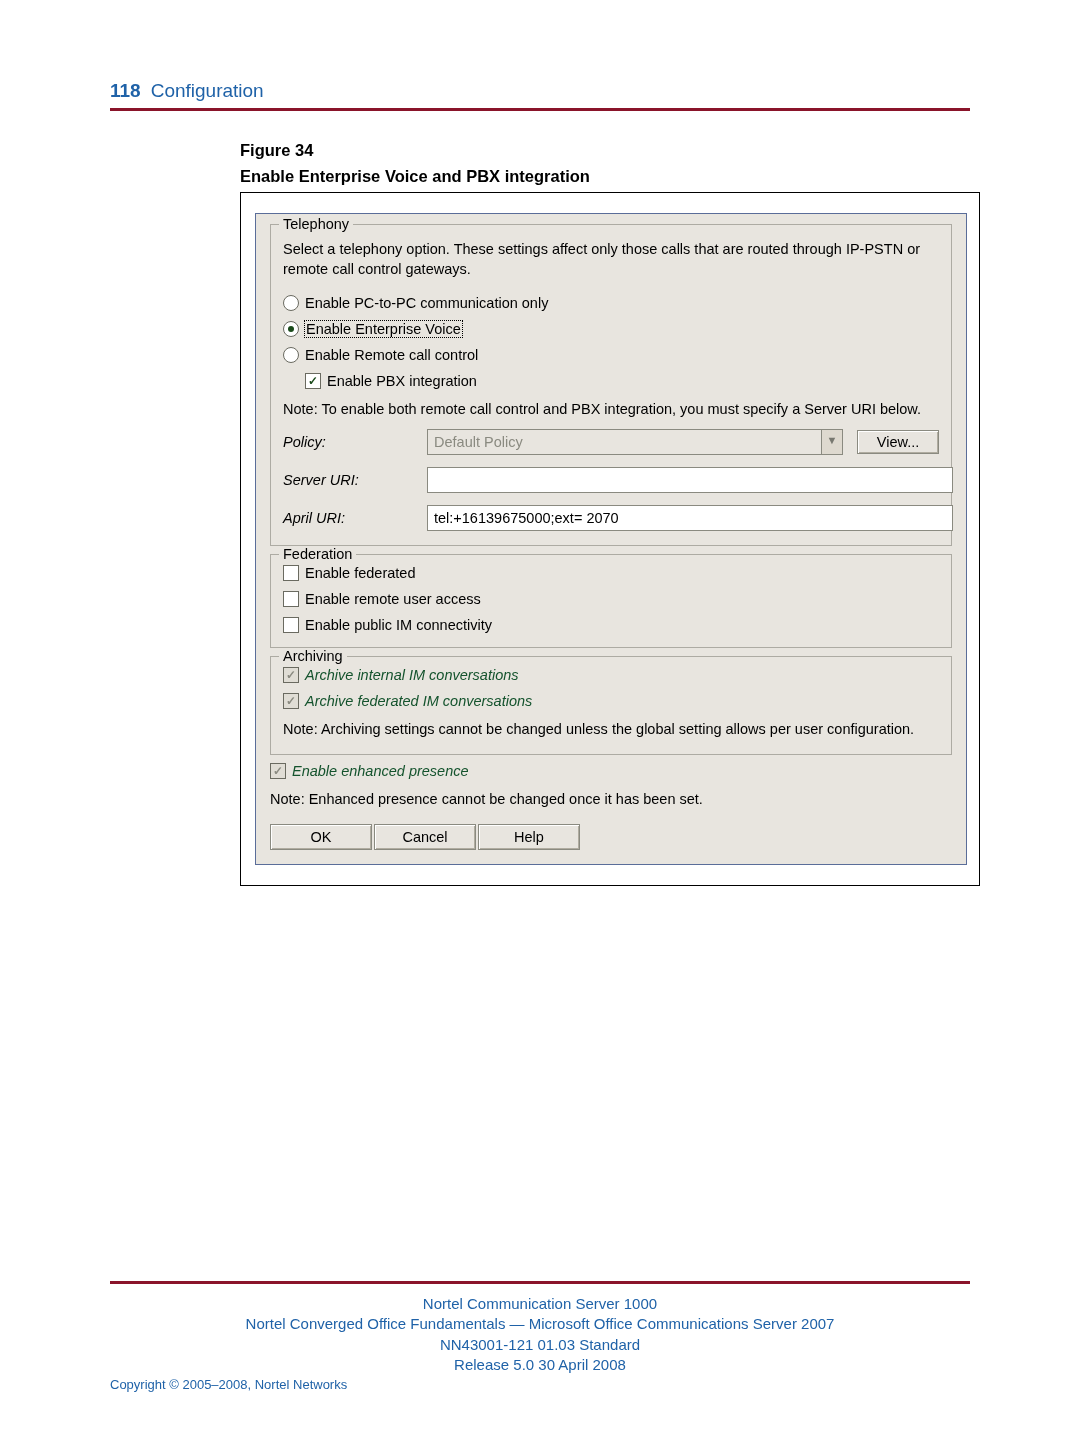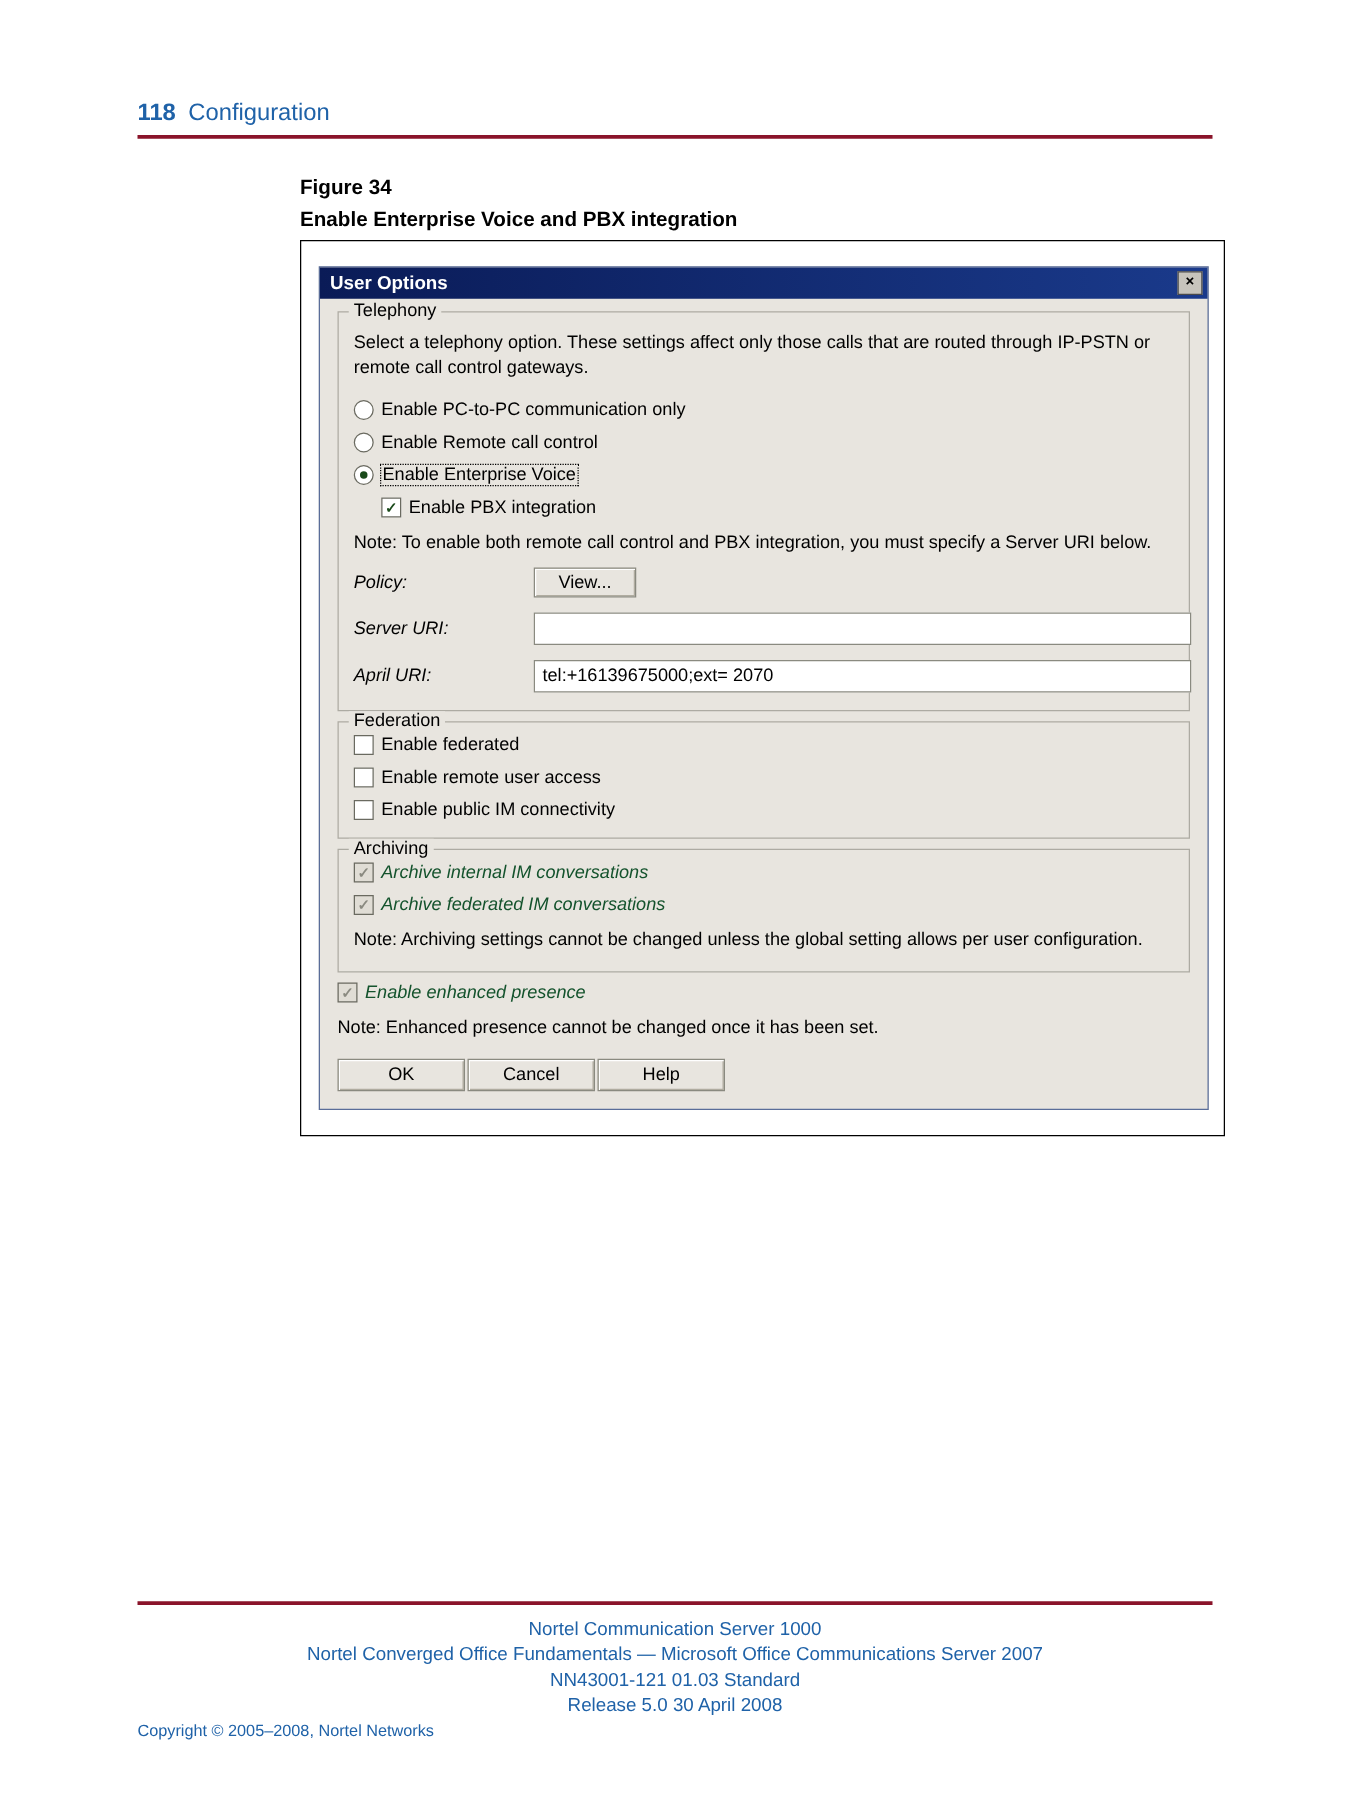--- a/index.html
+++ b/index.html
@@ -249,52 +249,54 @@
   <div class="header-line">
     <span class="pagenum">118</span><span>Configuration</span>
   </div>
   <div class="rule"></div>
 
   <div class="figure-caption">Figure 34</div>
   <div class="figure-caption">Enable Enterprise Voice and PBX integration</div>
 
   <div class="screenshot-frame">
     <div class="dialog">
-      <div class="titlebar">
-        <span>User Options</span>
-        <span class="close">×</span>
-      </div>
       <div class="dialog-body">
 
         <div class="group">
           <div class="legend">Telephony</div>
           <div class="desc">Select a telephony option. These settings affect only those calls that are routed through IP-PSTN or remote call control gateways.</div>
 
           <div class="radio-row">
             <span class="radio"></span>
             <span>Enable PC-to-PC communication only</span>
           </div>
           <div class="radio-row">
+            <span class="radio checked"></span>
+            <span class="focus-box">Enable Enterprise Voice</span>
+          </div>
+          <div class="radio-row">
             <span class="radio"></span>
             <span>Enable Remote call control</span>
-          </div>
-          <div class="radio-row">
-            <span class="radio checked"></span>
-            <span class="focus-box">Enable Enterprise Voice</span>
           </div>
 
           <div class="check-row indent">
             <span class="check checked"></span>
             <span>Enable PBX integration</span>
           </div>
 
           <div class="note indent">Note: To enable both remote call control and PBX integration, you must specify a Server URI below.</div>
 
           <div class="form-row">
             <div class="lbl">Policy:</div>
+            <div class="field">
+              <div class="combo">
+                <div class="combo-input">Default Policy</div>
+                <div class="combo-btn">▼</div>
+              </div>
+            </div>
             <div class="btn" style="width:80px">View...</div>
           </div>
 
           <div class="form-row">
             <div class="lbl">Server URI:</div>
             <div class="field">
               <div class="text-input"></div>
             </div>
           </div>
 

